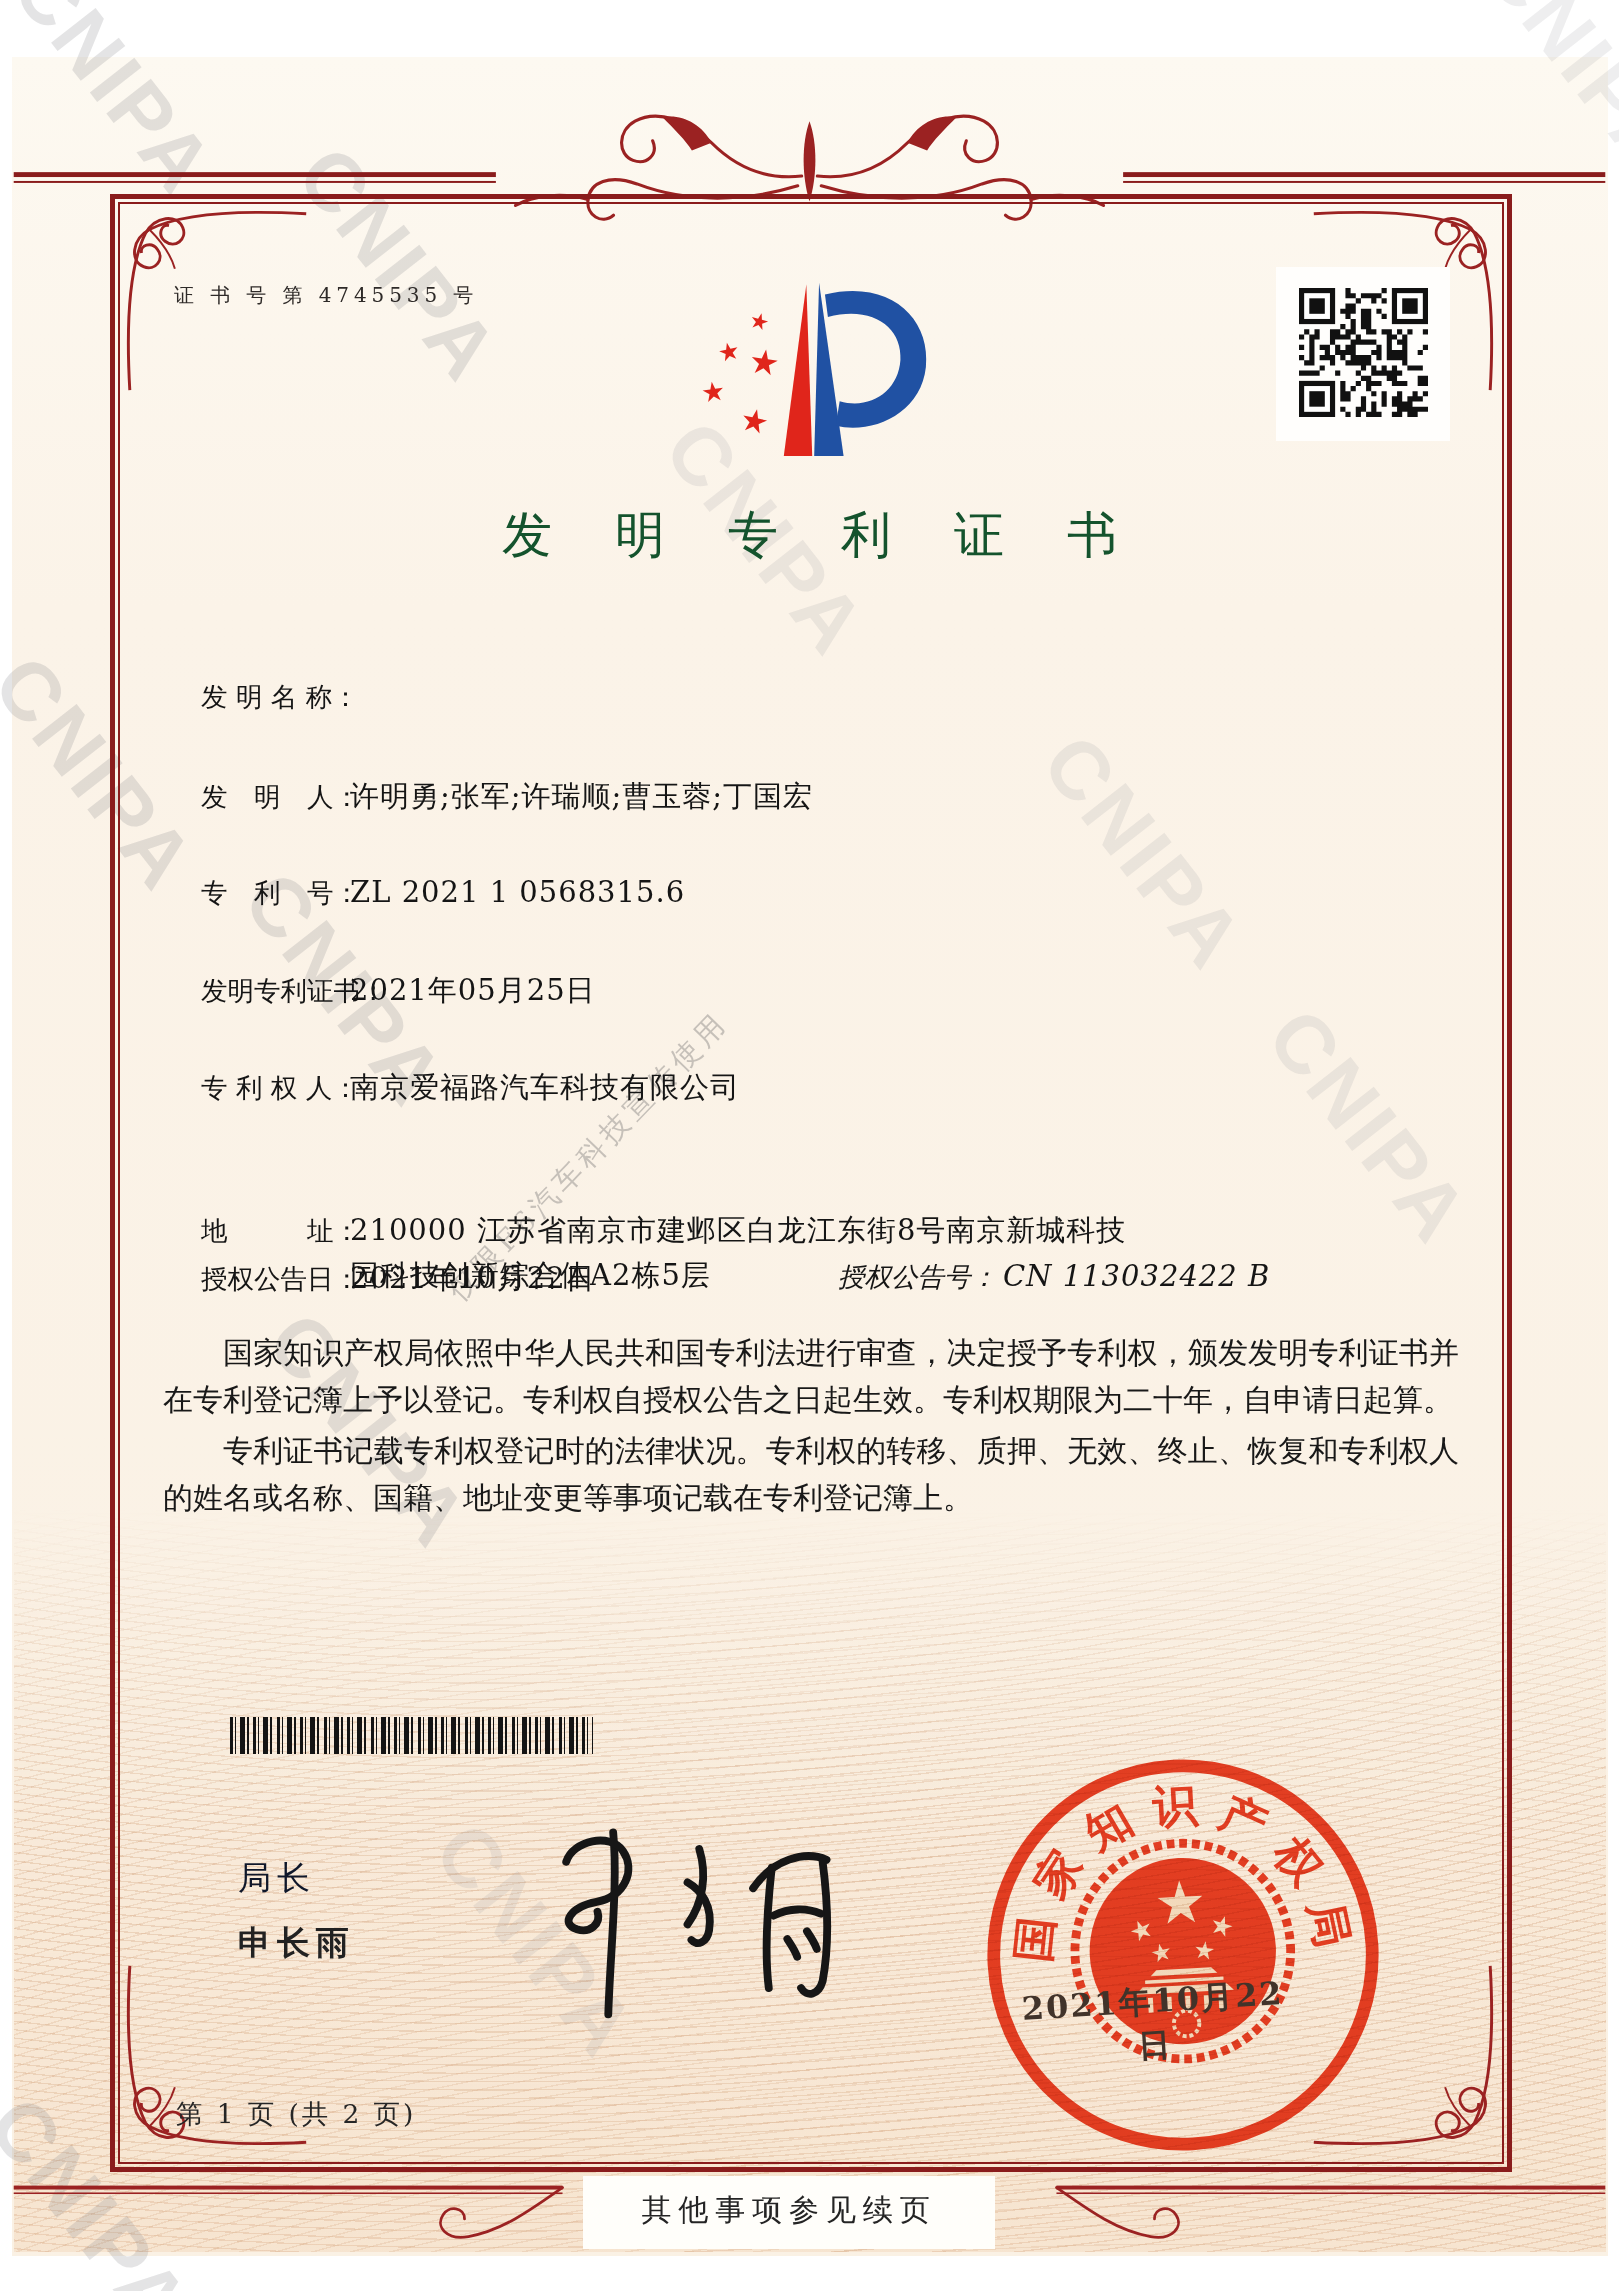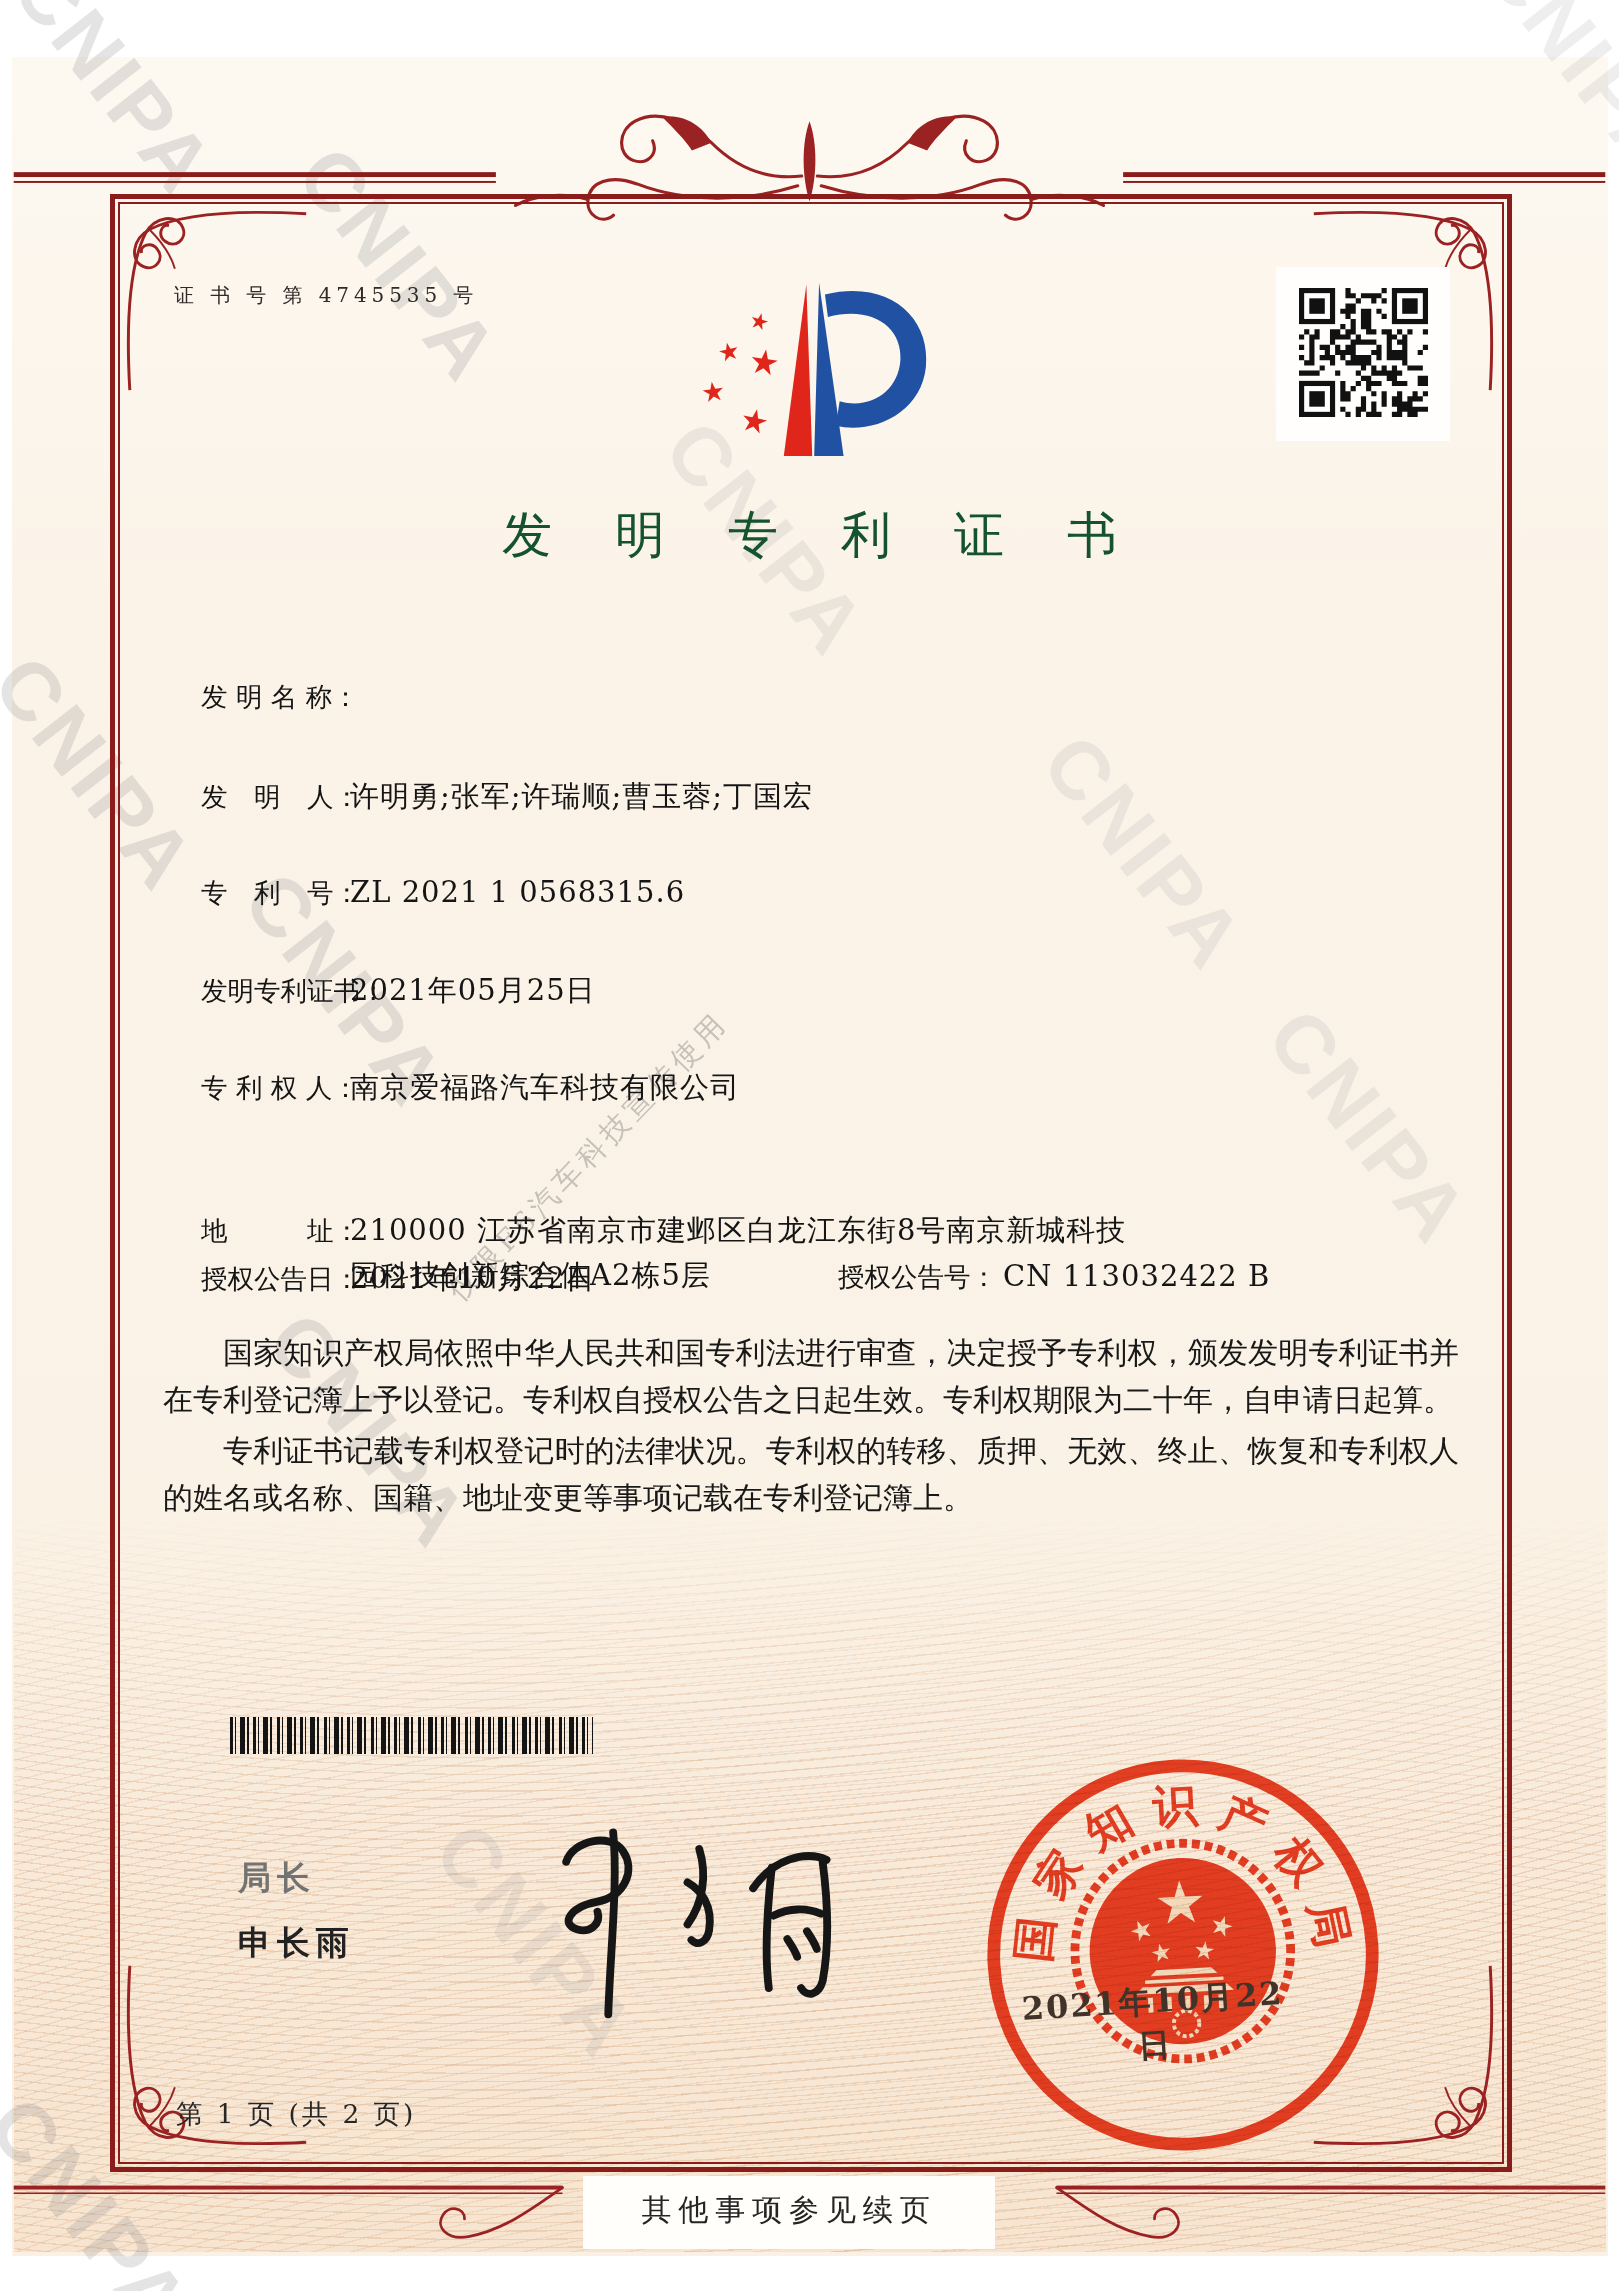--- a/index.html
+++ b/index.html
@@ -31,32 +31,32 @@
   .logo{position:absolute;left:676px;top:257px;width:294px;height:214px;}
   .qr-box{position:absolute;left:1276px;top:267px;width:174px;height:174px;background:#fffefc;}
   .qr-box svg{position:absolute;left:22.5px;top:20.6px;}
   .title{position:absolute;left:0;right:0;top:502px;text-align:center;}
   .title span{font-size:50px;font-weight:normal;letter-spacing:63px;margin-right:-63px;color:#14532d;}
   
   .row{position:absolute;left:201px;display:flex;align-items:baseline;}
   .flabel{width:149px;font-size:26.5px;white-space:nowrap;flex:none;color:#151515;}
   .fvalue{font-size:29px;color:#151515;letter-spacing:1px;}
   .fvalue.wrap{width:784px;line-height:45px;}
-  .grant2{position:absolute;left:838px;top:1259px;display:flex;align-items:baseline;}
+  .grant2{position:absolute;left:838px;top:1259px;display:flex;align-items:baseline;font-style:italic;}
   
   .body-text{position:absolute;left:159px;top:1325px;width:1304px;font-size:30px;line-height:47px;
              text-align:justify;color:#181818;}
   .body-text p{margin:4px;text-indent:2em;}
   
   .barcode{position:absolute;left:230px;top:1717px;width:363px;height:37px;
     background:repeating-linear-gradient(90deg,#141414 0 2.9px,rgba(0,0,0,0) 2.9px 4.9px,#141414 4.9px 5.9px,
       rgba(0,0,0,0) 5.9px 9.8px,#141414 9.8px 14.7px,rgba(0,0,0,0) 14.7px 16.7px,#141414 16.7px 18.6px,rgba(0,0,0,0) 18.6px 23.5px);}
   
   .director-title{position:absolute;left:238px;top:1856px;font-family:"Liberation Sans","DejaVu Sans",sans-serif;
-      font-weight:700;font-size:33px;letter-spacing:5.9px;color:#737373;}
+      font-weight:400;font-size:33px;letter-spacing:5.9px;color:#0f172a;}
   .director-name{position:absolute;left:238px;top:1921px;font-family:"Liberation Sans","DejaVu Sans",sans-serif;
       font-weight:600;font-size:33px;letter-spacing:5.9px;color:#222;}
   .signature{position:absolute;left:461px;top:1805px;}
   
   .seal{position:absolute;left:982px;top:1754px;width:402px;height:402px;transform:rotate(-3deg);
         mix-blend-mode:multiply;opacity:.95;}
   .seal-date{position:absolute;left:1017px;top:1980px;width:274px;text-align:center;transform:rotate(-3.5deg);
         font-size:32px;letter-spacing:2px;color:#41332a;font-weight:bold;}
   
   .page-info{position:absolute;left:176px;top:2096px;width:1117px;text-align:left;font-size:26.5px;

